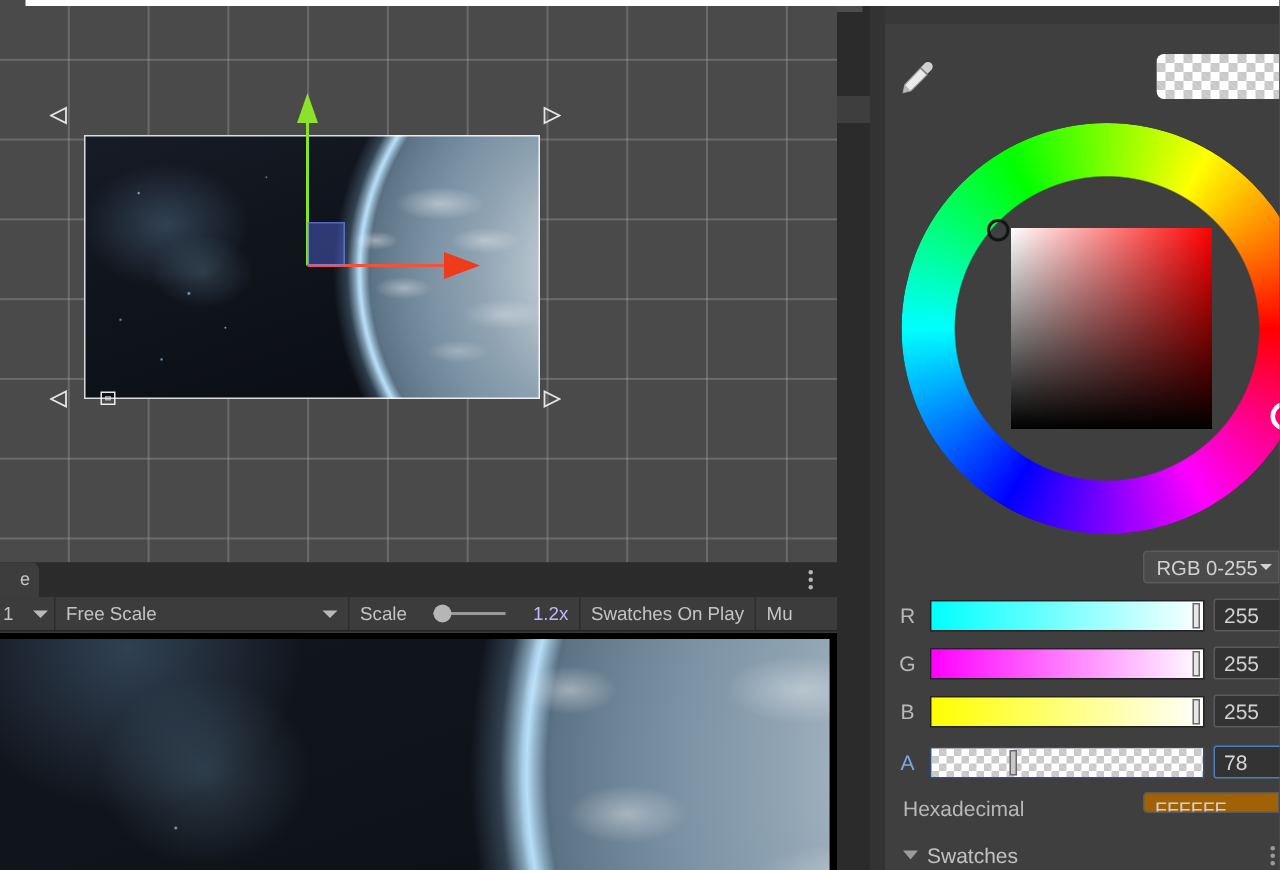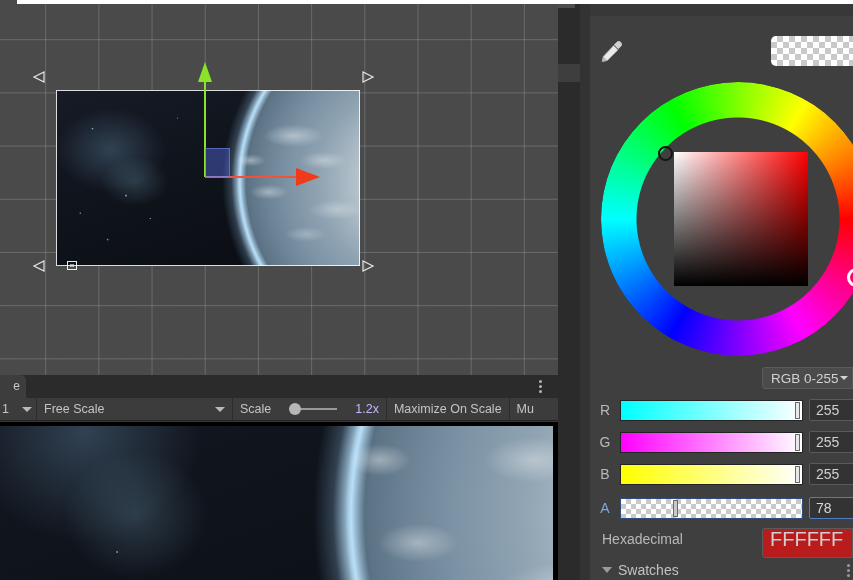--- a/index.html
+++ b/index.html
@@ -283,23 +283,23 @@
     color: #d0d0d0; font-size: 14px; line-height: 20px; padding-left: 6px;
     flex: 0 0 auto;
   }
   #field-a { border-color: #4a7ec0; color: #d8d8d8; }
 
   
   #hex-label {
     position: absolute; left: 12px; top: 515px; font-size: 14px; color: #b8b8b8;
   }
   #hex-field {
-    position: absolute; left: 172px; top: 512px; width: 91px; height: 30px;
-    background: #b91c1c; border: 1px solid #5a5a5a; border-radius: 3px 0 0 3px;
-    color: #d0d0d0; font-size: 20px; line-height: 21px; padding-left: 7px;
+    position: absolute; left: 172px; top: 512px; width: 91px; height: 14px;
+    background: #a16207; border: 1px solid #5a5a5a; border-radius: 3px 0 0 3px;
+    color: #d0d0d0; font-size: 13px; line-height: 21px; padding-left: 7px;
     white-space: nowrap; overflow: hidden;
   }
 
   
   #swatches-header {
     position: absolute; left: 12px; top: 546px; display: flex;
     align-items: center; gap: 6px;
   }
   #swatches-caret {
     width: 0; height: 0; border-left: 5px solid transparent;
@@ -389,21 +389,21 @@
       </div>
       <div class="tb-sep"></div>
       <div class="tb-item" id="tb-scale">
         <span>Scale</span>
         <span id="scale-track">
           <span id="scale-knob"></span>
         </span>
         <span id="scale-value">1.2x</span>
       </div>
       <div class="tb-sep"></div>
-      <div class="tb-item" id="tb-maximize">Maximize On Scale</div>
+      <div class="tb-item" id="tb-maximize">Swatches On Play</div>
       <div class="tb-sep"></div>
       <div class="tb-item" id="tb-mute">Mu</div>
     </div>
 
     <div id="game-render">
       <div id="game-render-inner">
         <div id="game-earth" class="earth-art"></div>
         <div id="game-earth-clouds" class="earth-clouds" style="left:-30px;top:-150px;width:640px;height:460px;"></div>
       </div>
     </div>

